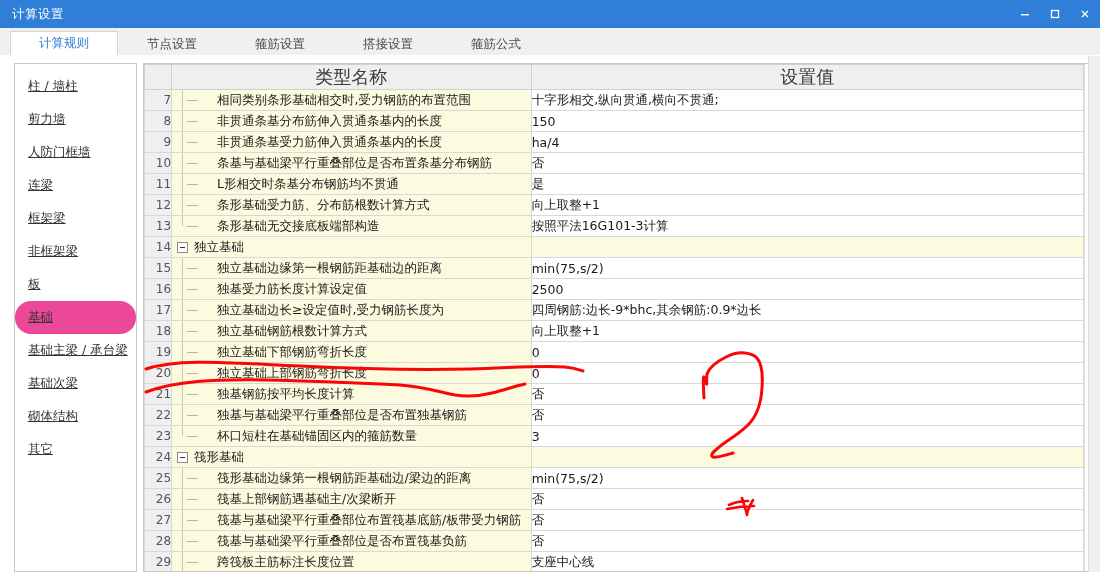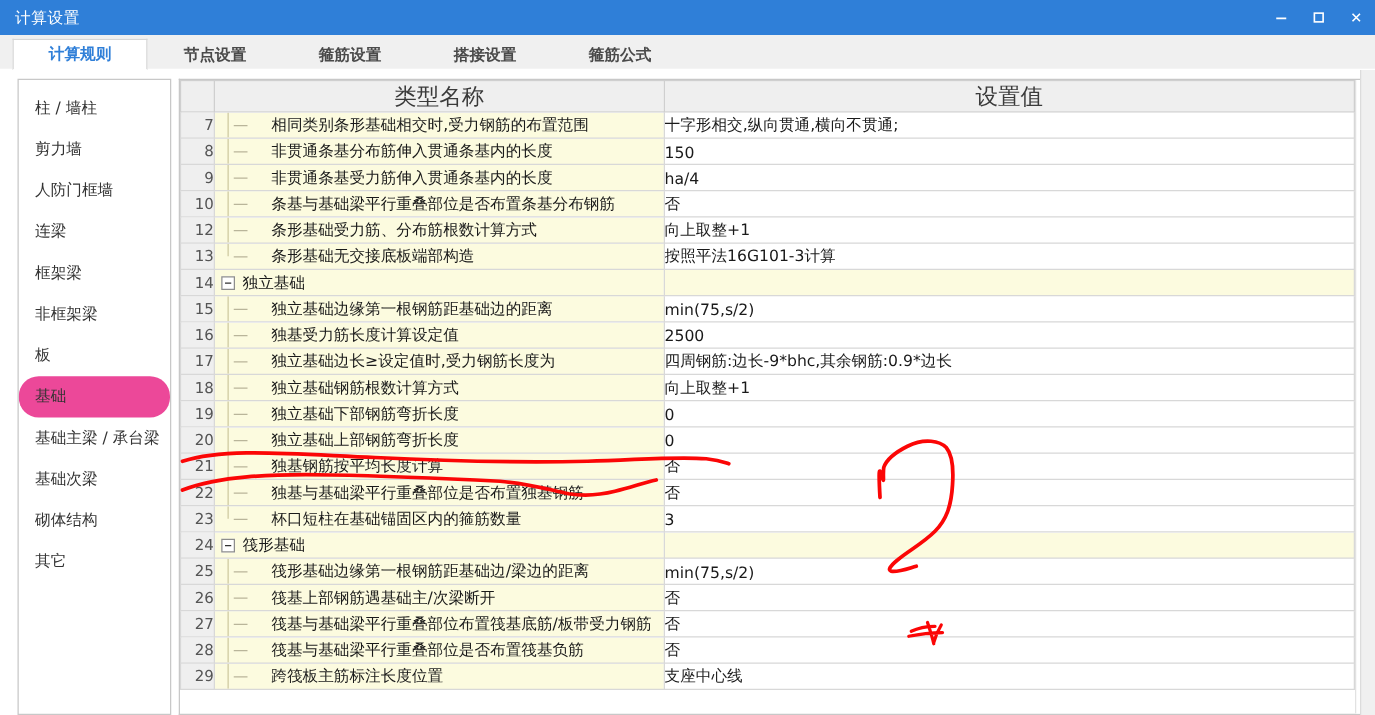--- a/index.html
+++ b/index.html
@@ -67,21 +67,20 @@
     padding: 0 28px;
     display: flex;
     align-items: center;
     font-size: 12.5px;
     color: #4a4a4a;
     background: transparent;
     border: 1px solid transparent;
     border-bottom: none;
     position: relative;
     z-index: 2;
-    font-weight: bold;
   }
   .tab.active {
     background: #ffffff;
     color: #2f7fd8;
     border-color: #d6d6d6;
     border-bottom: 1px solid #ffffff;
     height: 25px;
   }
 
   
@@ -103,20 +102,21 @@
     padding-top: 6px;
   }
   .side-item {
     height: 33px;
     display: flex;
     align-items: center;
     padding-left: 13px;
     font-size: 12.5px;
     color: #333333;
     white-space: nowrap;
+    text-decoration: underline;
   }
   .side-item.selected {
     background: #ec4899;
     border-radius: 16px;
   }
 
   
   .gridwrap {
     flex: 1;
     margin-left: 6px;
@@ -394,20 +394,30 @@
                 <td class="rownum">10</td>
                 <td class="name">
                   <div class="cellinner indent-child">
                     <span class="treeline"></span>
                     <span class="celltext">条基与基础梁平行重叠部位是否布置条基分布钢筋</span>
                   </div>
                 </td>
                 <td class="val">否</td>
               </tr>
               <tr>
+                <td class="rownum">11</td>
+                <td class="name">
+                  <div class="cellinner indent-child">
+                    <span class="treeline"></span>
+                    <span class="celltext">L形相交时条基分布钢筋均不贯通</span>
+                  </div>
+                </td>
+                <td class="val">是</td>
+              </tr>
+              <tr>
                 <td class="rownum">12</td>
                 <td class="name">
                   <div class="cellinner indent-child">
                     <span class="treeline"></span>
                     <span class="celltext">条形基础受力筋、分布筋根数计算方式</span>
                   </div>
                 </td>
                 <td class="val">向上取整+1</td>
               </tr>
               <tr class="lastchild">

